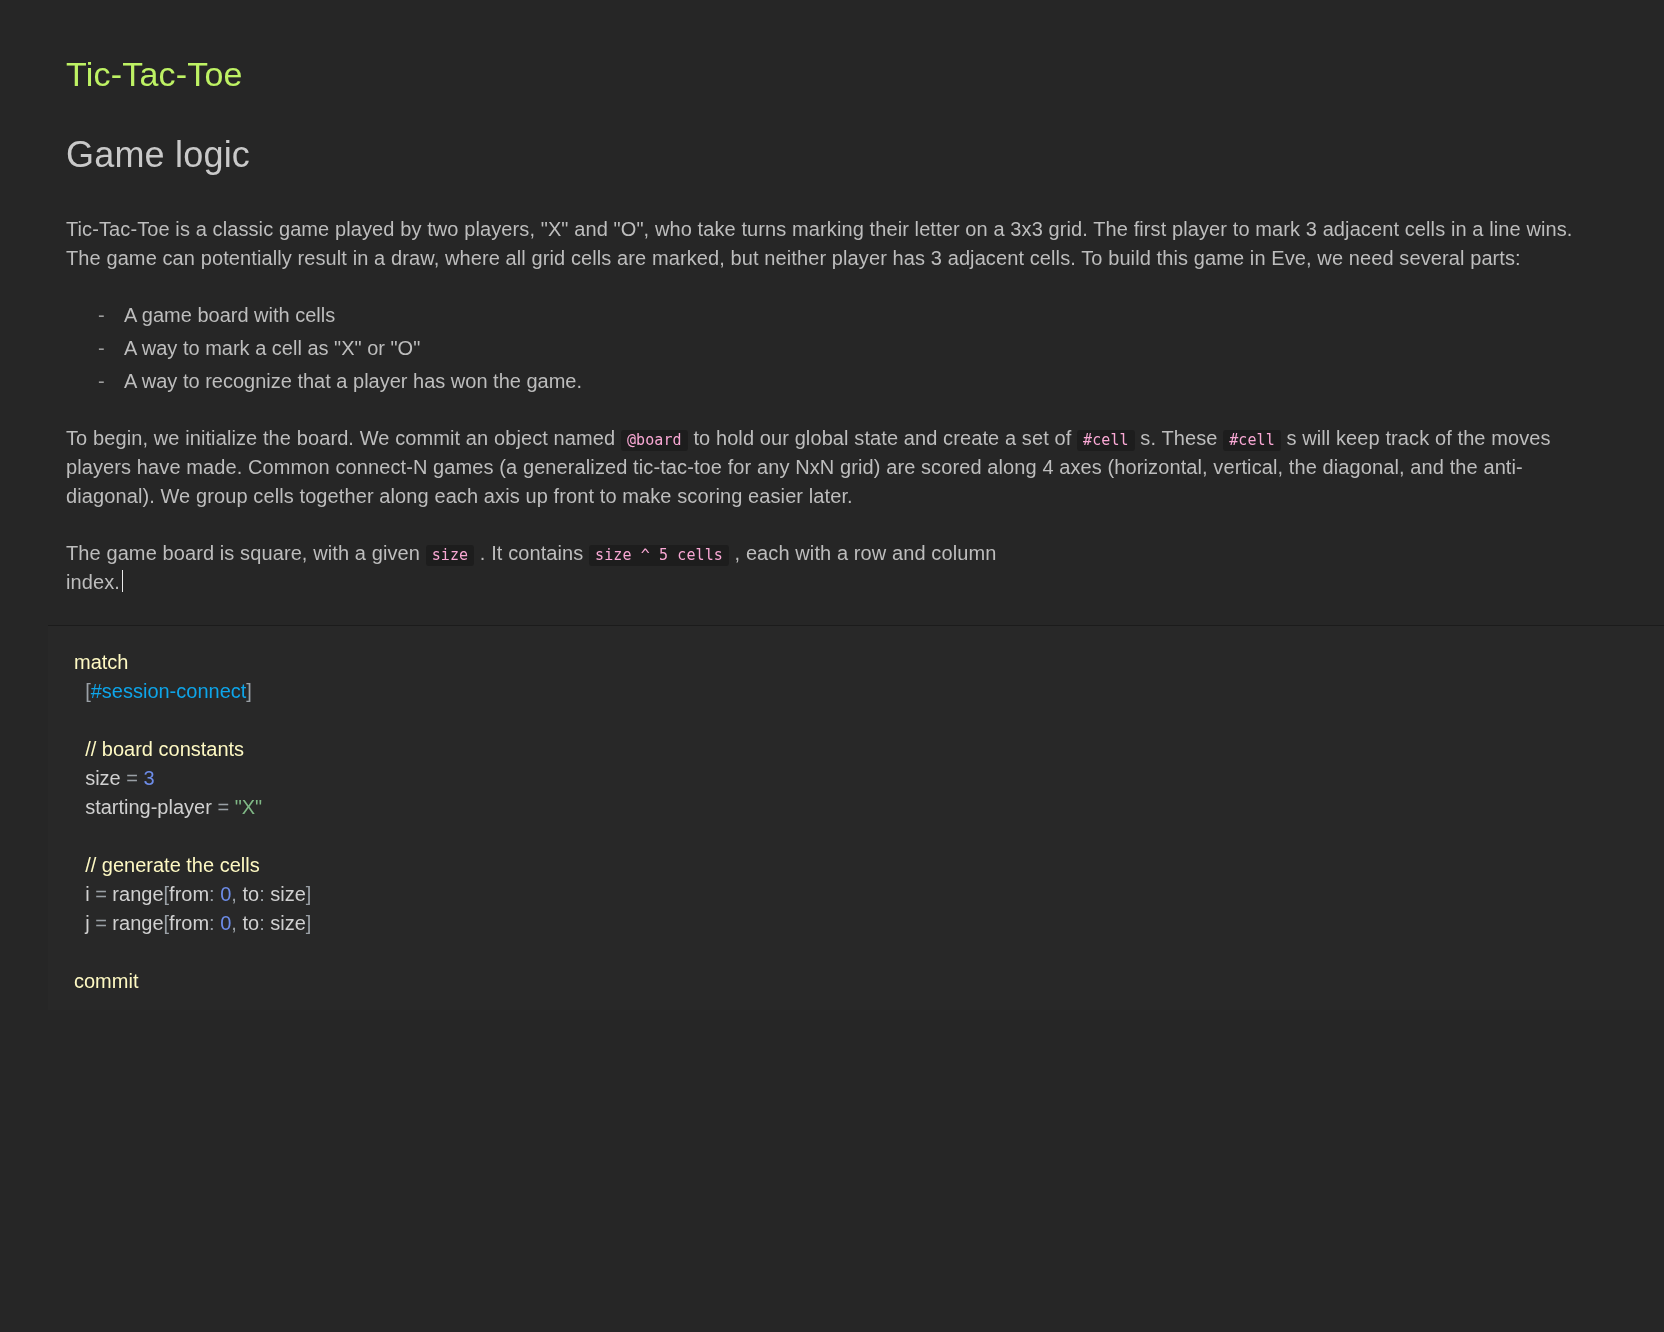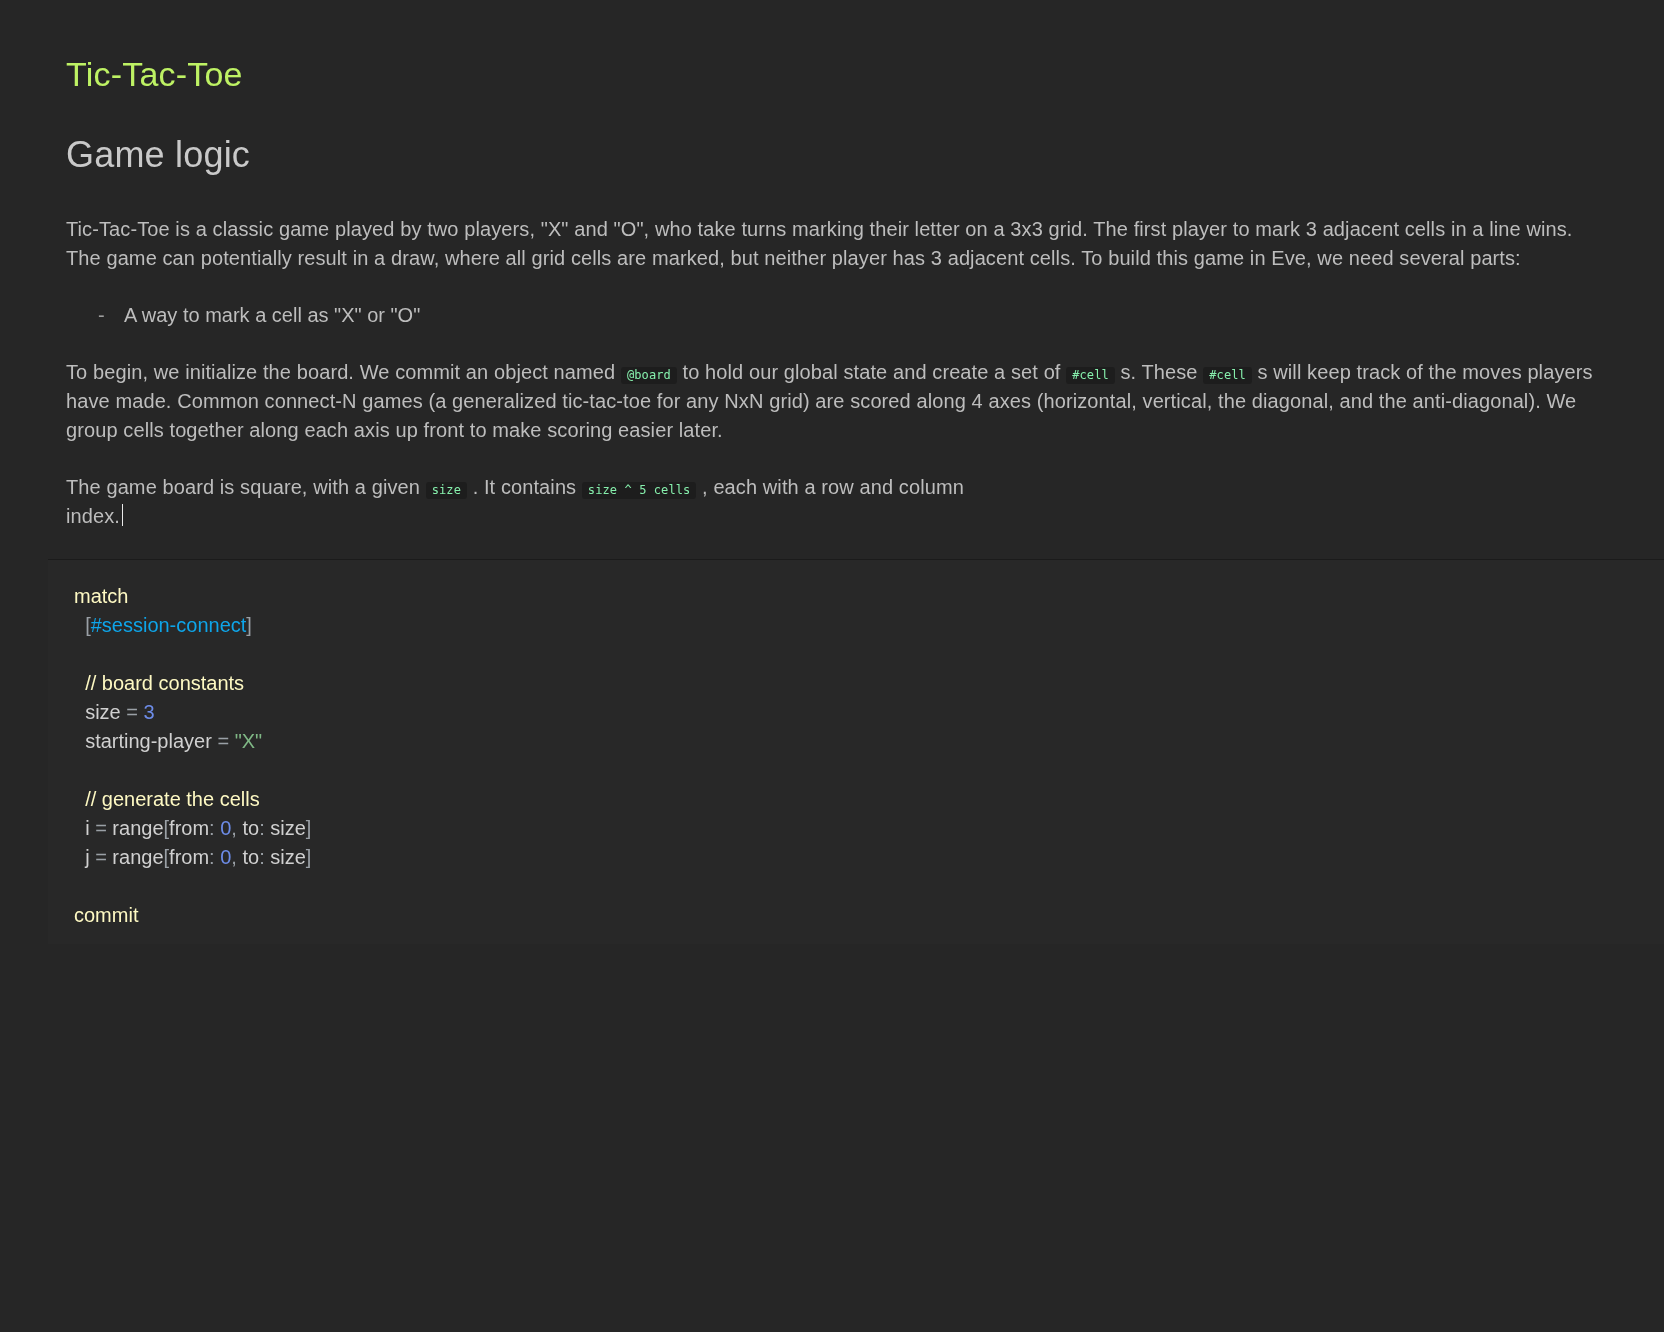--- a/index.html
+++ b/index.html
@@ -47,22 +47,22 @@
   }
   ul li::before {
     content: "-";
     position: absolute;
     left: 0;
     color: #9e9e9e;
   }
   code.inline {
     font-family: "Menlo", "Consolas", monospace;
     background: #1d1d1d;
-    color: #86efac;
-    font-size: 12px;
+    color: #f9a8d4;
+    font-size: 15px;
     padding: 1px 6px 2px 6px;
     border-radius: 3px;
   }
   .cursor {
     display: inline-block;
     width: 1px;
     height: 22px;
     background: #eaeaea;
     vertical-align: -3px;
     margin-left: 2px;
@@ -94,21 +94,23 @@
 
 <div class="page">
 
   <h1>Tic-Tac-Toe</h1>
 
   <h2>Game logic</h2>
 
   <p>Tic-Tac-Toe is a classic game played by two players, "X" and "O", who take turns marking their letter on a 3x3 grid. The first player to mark 3 adjacent cells in a line wins. The game can potentially result in a draw, where all grid cells are marked, but neither player has 3 adjacent cells. To build this game in Eve, we need several parts:</p>
 
   <ul>
+    <li>A game board with cells</li>
     <li>A way to mark a cell as "X" or "O"</li>
+    <li>A way to recognize that a player has won the game.</li>
   </ul>
 
   <p>
     <span>To begin, we initialize the board. We commit an object named </span><code class="inline">@board</code><span> to hold our global state and create a set of </span><code class="inline">#cell</code><span> s. These </span><code class="inline">#cell</code><span> s will keep track of the moves players have made. Common connect-N games (a generalized tic-tac-toe for any NxN grid) are scored along 4 axes (horizontal, vertical, the diagonal, and the anti-diagonal). We group cells together along each axis up front to make scoring easier later.</span>
   </p>
 
   <p style="max-width:940px;">
     <span>The game board is square, with a given </span><code class="inline">size</code><span> . It contains </span><code class="inline">size ^ 5 cells</code><span> , each with a row and column index.</span><span class="cursor"></span>
   </p>
 

